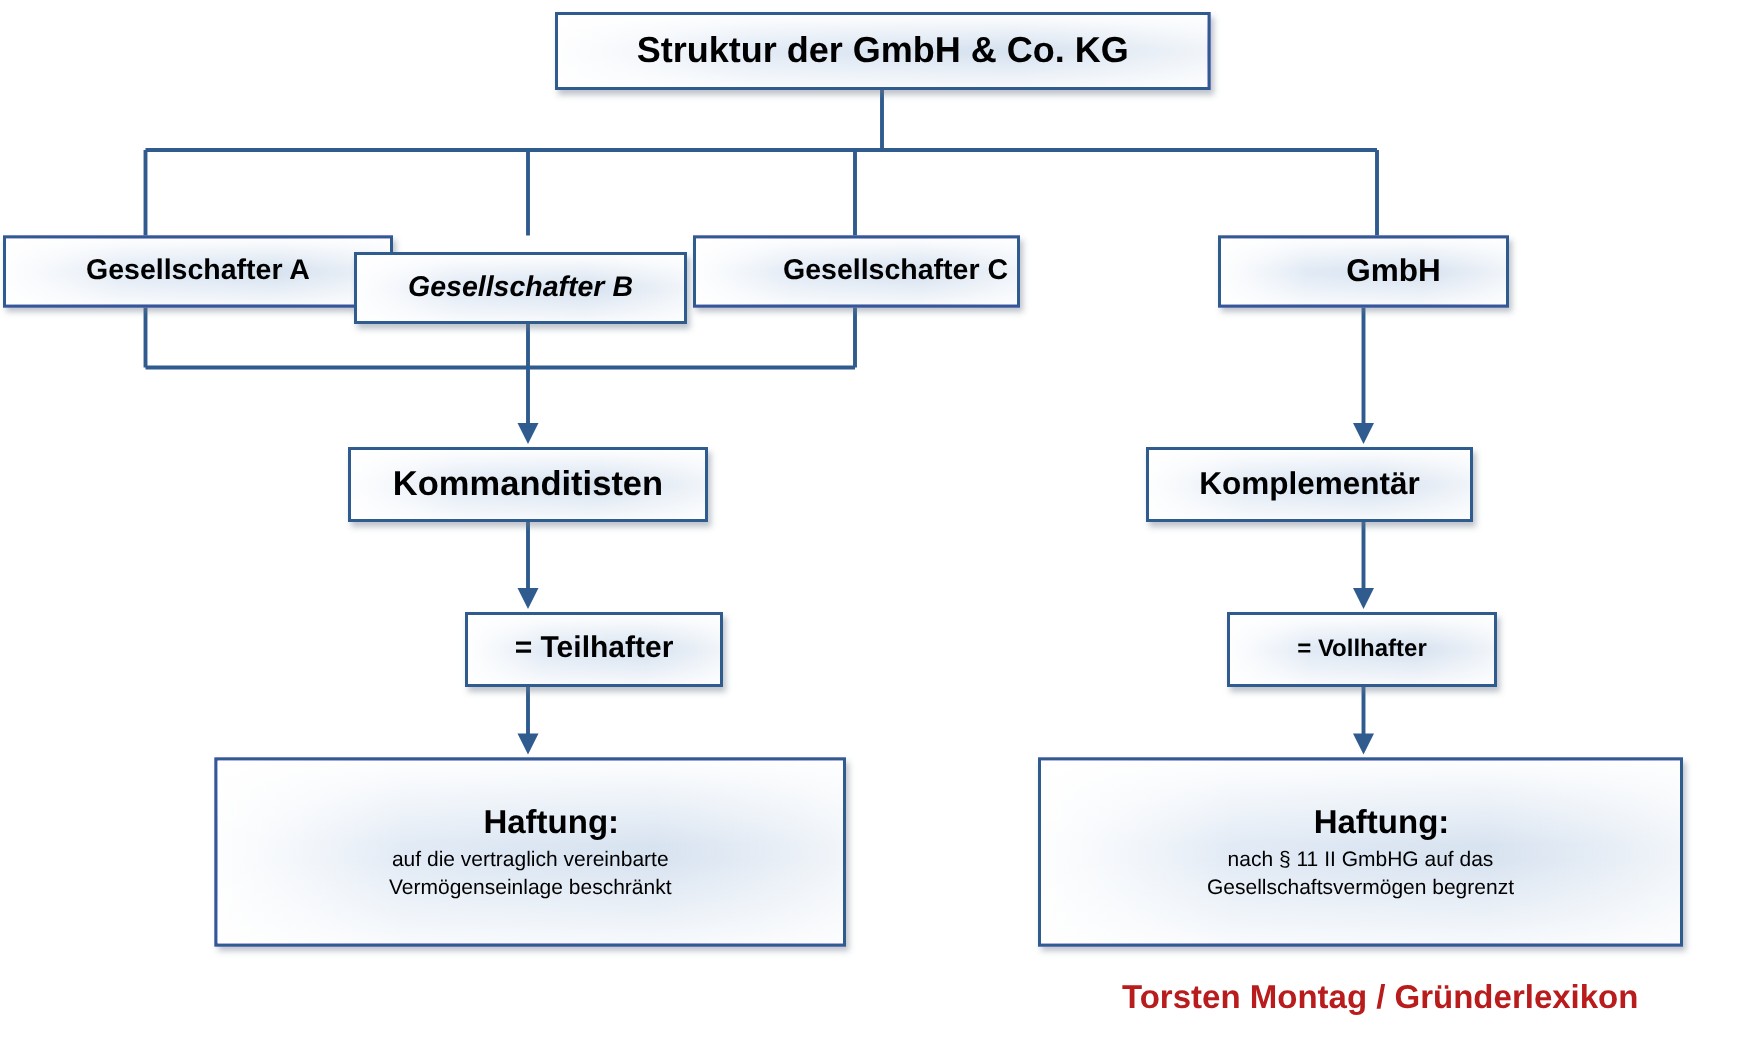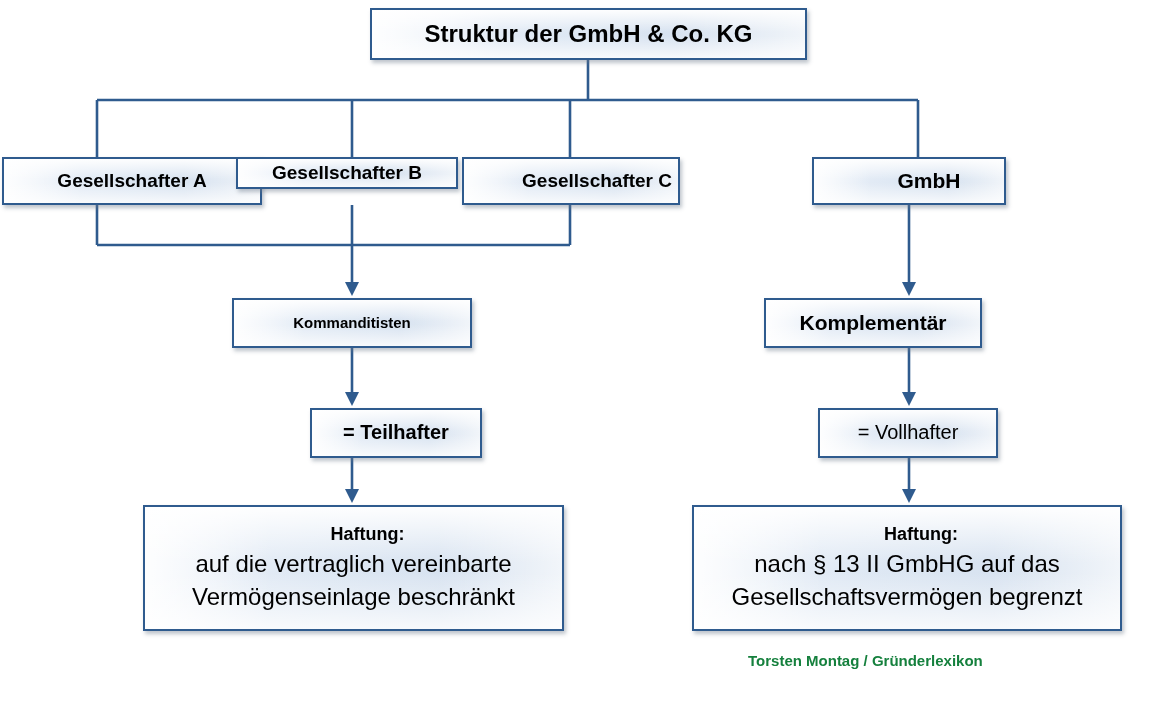--- a/index.html
+++ b/index.html
@@ -57,58 +57,58 @@
     padding:0 6px;
     white-space:pre-line;
   }
   .bold   .txt{font-weight:bold;}
 
   
   #title-box{left:370px; top:8px;  width:437px; height:52px;}
   #title-box .txt{font-size:24px; font-weight:bold;}
 
   #shareholder-a{left:2px;   top:157px; width:260px; height:48px;align-items:center;}
-  #shareholder-b{left:236px; top:157px; width:222px; height:32px;}
+  #shareholder-b{left:236px; top:168px; width:222px; height:48px;font-style:italic;}
   #shareholder-c{left:462px; top:157px; width:218px; height:48px;justify-content:flex-end;}
   .shareholder .txt{font-size:19px; font-weight:bold;}
 
   #gmbh-box{left:812px; top:157px; width:194px; height:48px;padding-left:40px;}
   #gmbh-box .txt{font-size:21px; font-weight:bold;}
 
   #kommanditisten-box{left:232px; top:298px; width:240px; height:50px;}
-  #kommanditisten-box .txt{font-size:15px; font-weight:bold;}
+  #kommanditisten-box .txt{font-size:23px; font-weight:bold;}
 
   #komplementaer-box{left:764px; top:298px; width:218px; height:50px;}
   #komplementaer-box .txt{font-size:21px; font-weight:bold;}
 
   #teilhafter-box{left:266px; top:408px; width:172px; height:50px;margin-left:44px;}
   #teilhafter-box .txt{font-size:20px; font-weight:bold;}
 
   #vollhafter-box{left:818px; top:408px; width:180px; height:50px;}
-  #vollhafter-box .txt{font-size:20px; font-weight:normal;}
+  #vollhafter-box .txt{font-size:16px; font-weight:bold;}
 
   #haftung-left{left:143px;  top:505px; width:421px; height:126px; flex-direction:column;}
   #haftung-right{left:692px; top:505px; width:430px; height:126px; flex-direction:column;}
   .haftung .head{
     position:relative; z-index:3;
-    font-size:18px; font-weight:bold; line-height:1.3;margin-left:28px;
+    font-size:22px; font-weight:bold; line-height:1.3;margin-left:28px;
   }
   .haftung .body{
     position:relative; z-index:3;
-    font-size:24px; font-weight:normal; line-height:1.38;
+    font-size:14px; font-weight:normal; line-height:1.38;
     white-space:pre-line;
   }
 
   #credit{
     position:absolute;
     z-index:2;
     left:748px; top:652px;
-    font-size:15px;
+    font-size:22px;
     font-weight:bold;
-    color:#15803d;
+    color:#b91c1c;
     white-space:nowrap;
   }
 </style>
 </head>
 <body>
 
 <div id="canvas">
 
   <svg id="connectors" viewBox="0 0 1159 702" xmlns="http://www.w3.org/2000/svg">
     <defs>
@@ -187,19 +187,19 @@
     <span class="txt">= Vollhafter</span>
   </div>
 
   <div class="box haftung" id="haftung-left">
     <div class="head">Haftung:</div>
     <div class="body">auf die vertraglich vereinbarte
 Vermögenseinlage  beschränkt</div>
   </div>
   <div class="box haftung" id="haftung-right">
     <div class="head">Haftung:</div>
-    <div class="body">nach § 13 II GmbHG auf das
+    <div class="body">nach § 11 II GmbHG auf das
 Gesellschaftsvermögen  begrenzt</div>
   </div>
 
   <div id="credit">Torsten Montag / Gründerlexikon</div>
 
 </div>
 
 </body></html>

